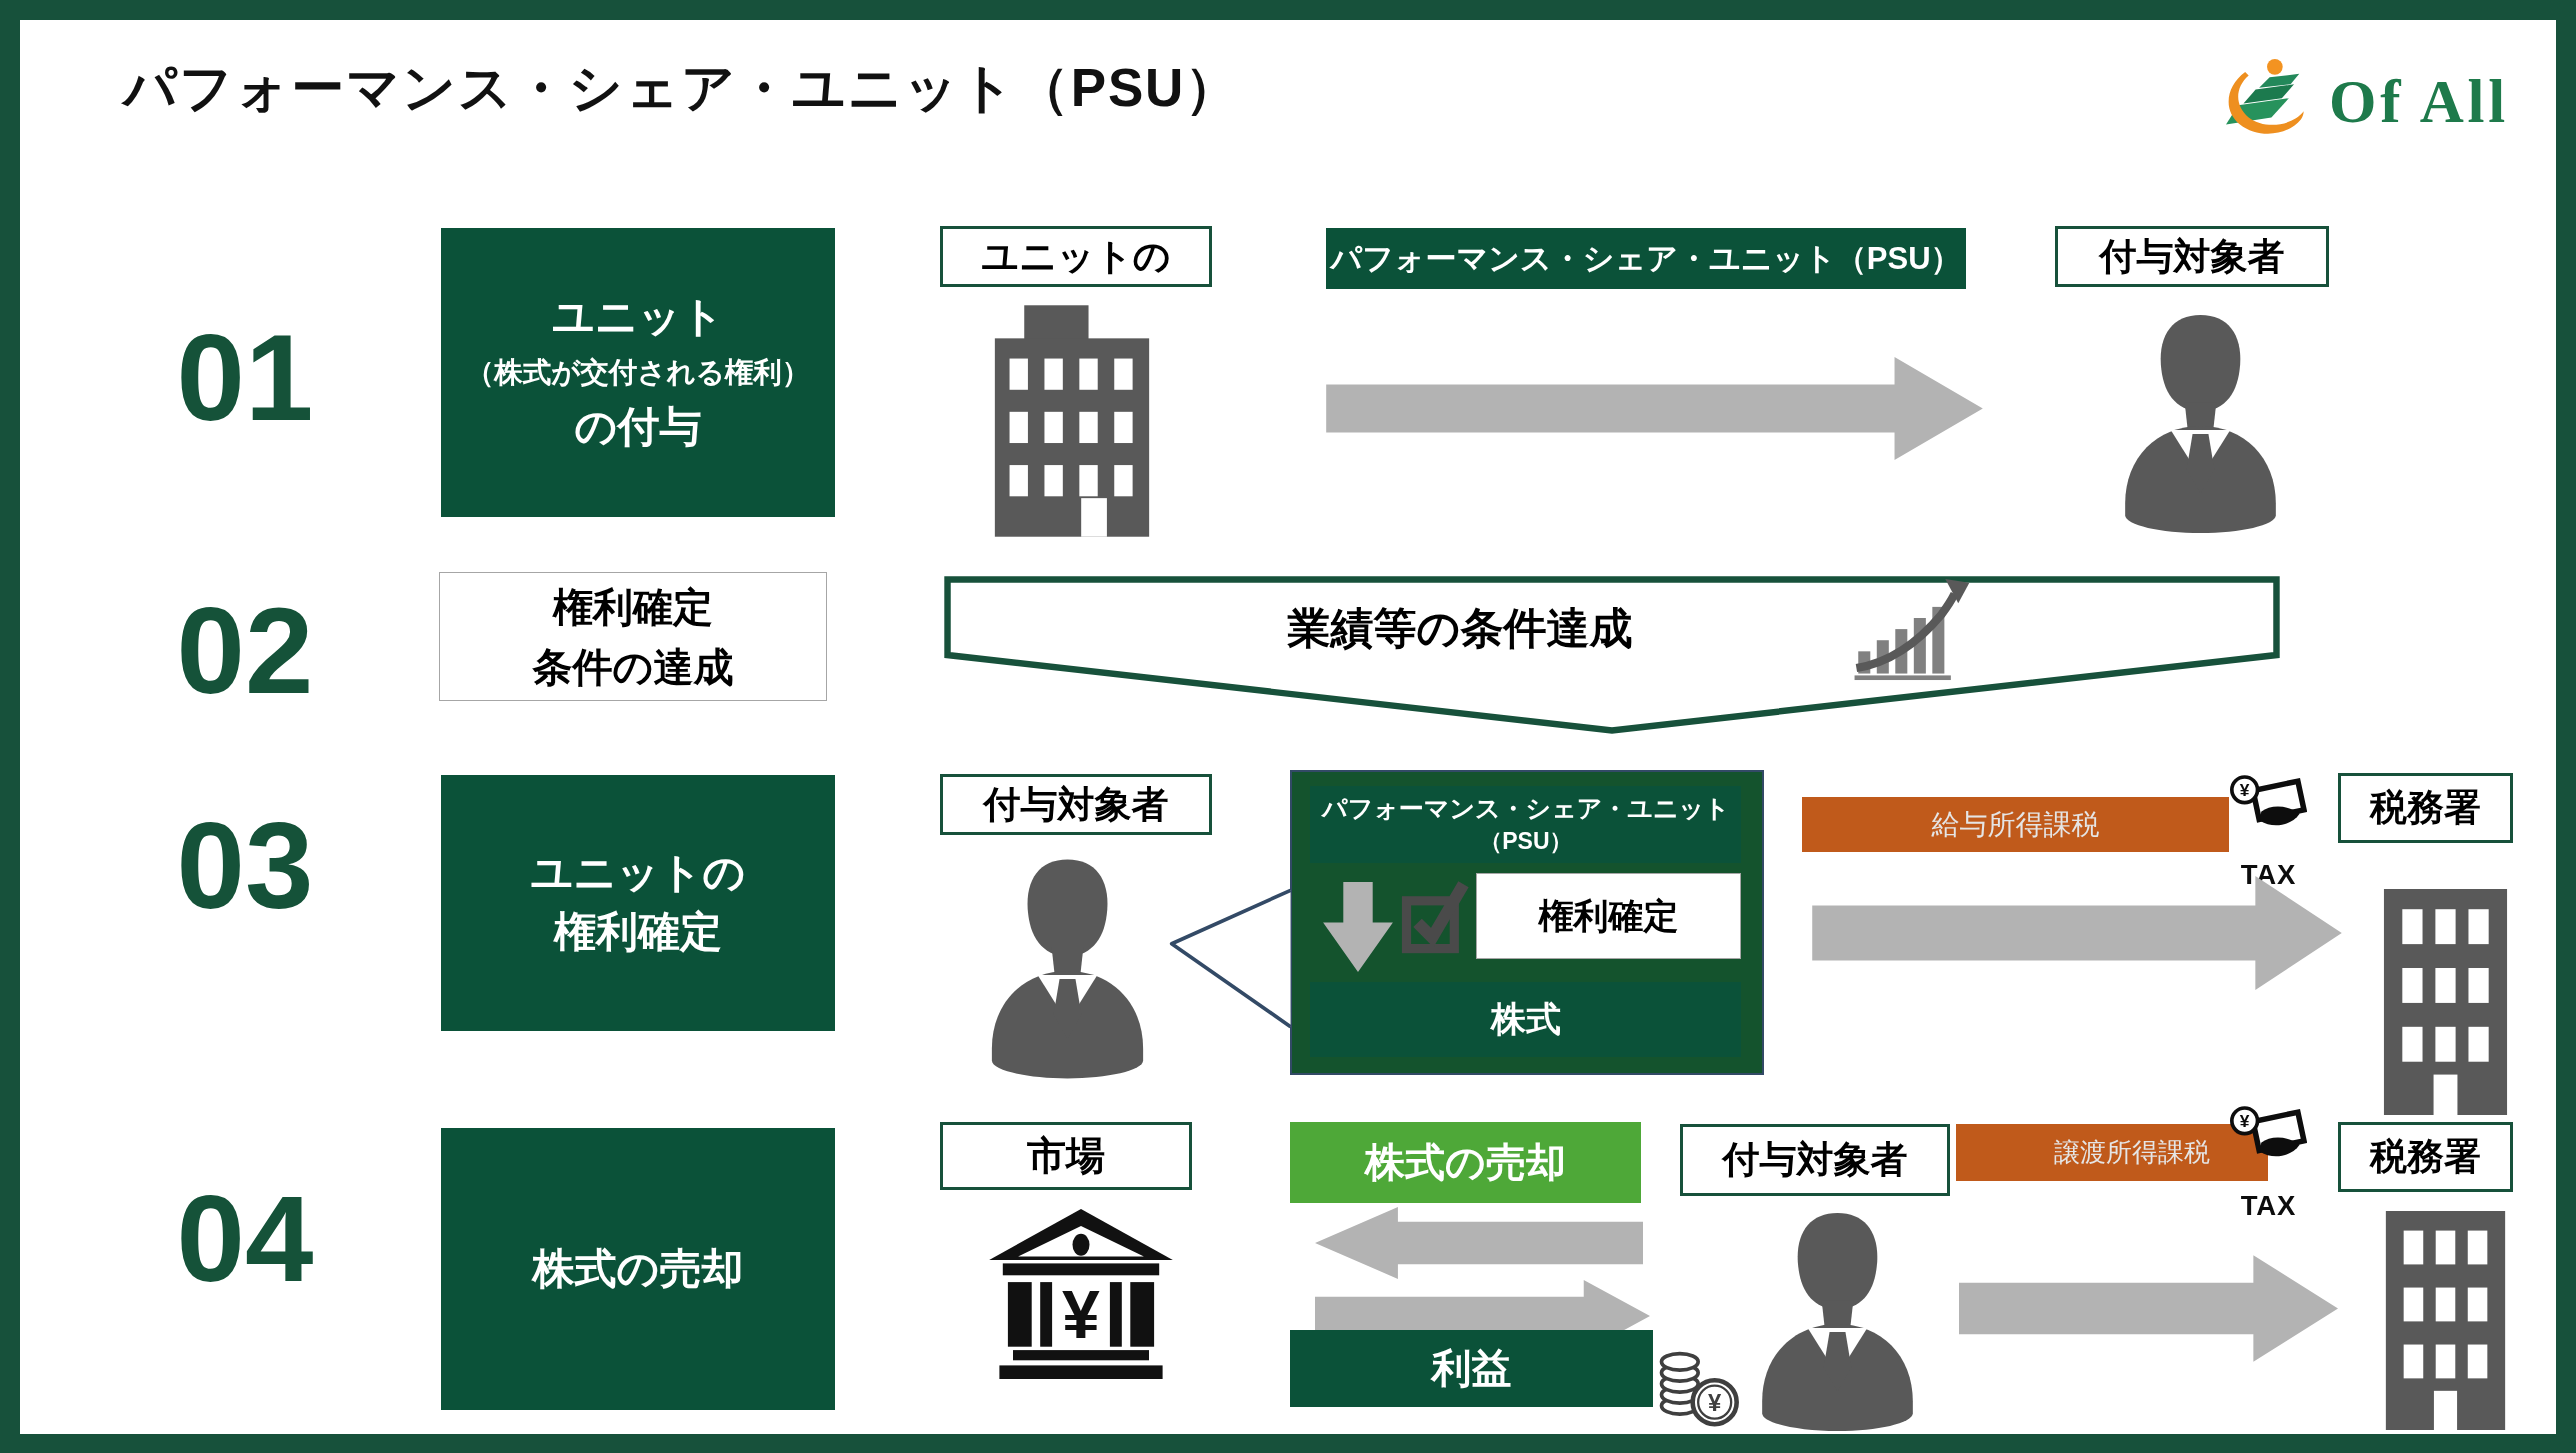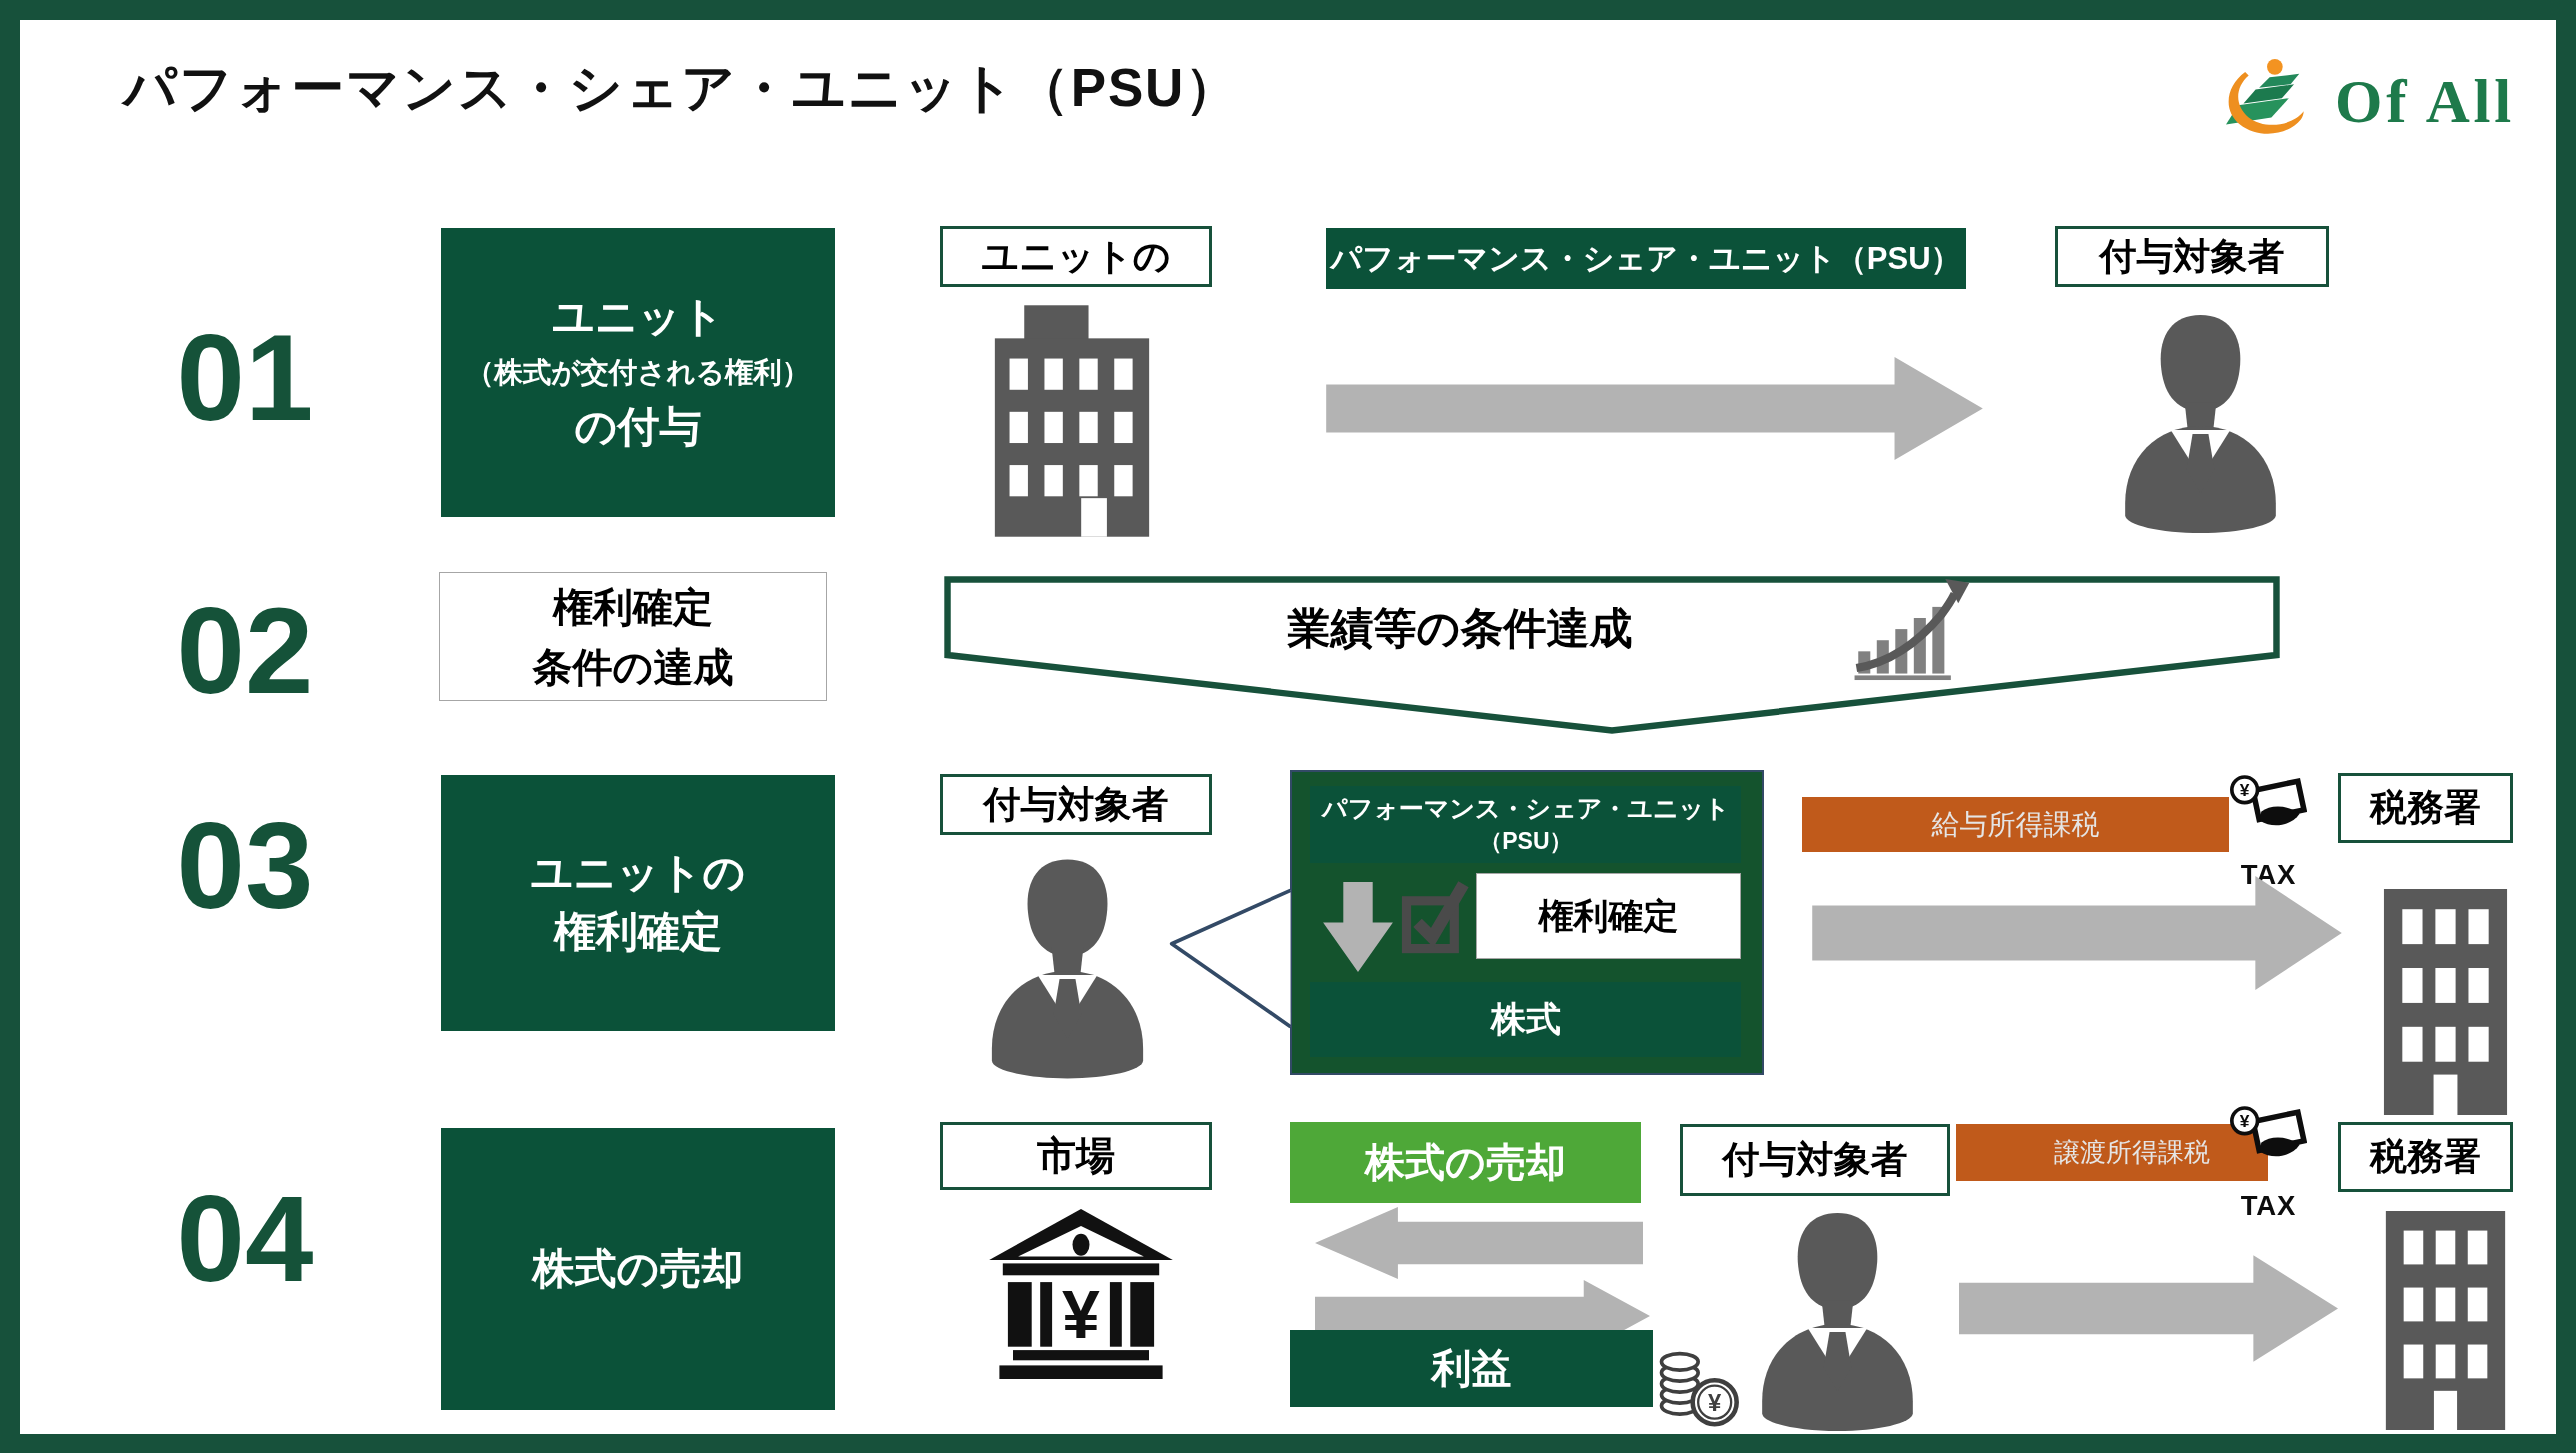--- a/index.html
+++ b/index.html
@@ -4,39 +4,39 @@
 <style>
   html,body{margin:0;padding:0;background:#fff;}
   .canvas{
     position:relative;width:2576px;height:1454px;box-sizing:border-box;
     background:#fff;border:20px solid #17513b;overflow:hidden;
     font-family:"Liberation Sans","DejaVu Sans",sans-serif;
   }
   .abs{position:absolute;text-align:center;}
   
   .title{left:103px;top:33px;font-size:53px;font-weight:900;color:#111;letter-spacing:1.8px;white-space:nowrap;}
-  .logo{left:2199px;top:31px;width:337px;height:101px;display:flex;align-items:center;gap:20px;}
+  .logo{left:2199px;top:31px;width:337px;height:101px;display:flex;align-items:center;gap:14px;}
   .logo-text{font-family:"Liberation Serif","DejaVu Serif",serif;font-size:61px;font-weight:700;color:#1e7a4b;letter-spacing:3.7px;white-space:nowrap;}
   
   .num{left:110px;width:230px;text-align:center;font-size:123px;font-weight:800;color:#155239;line-height:1;}
   .num1{top:296px;} .num2{top:569px;} .num3{top:784px;} .num4{top:1157px;}
   
   .stepbox{left:421px;width:394px;background:#0b5239;color:#fff;display:flex;flex-direction:column;
     align-items:center;justify-content:center;text-align:center;font-weight:700;line-height:1.4;margin-top:8px;}
   .stepbox1{top:200px;height:289px;} .stepbox3{top:747px;height:256px;} .stepbox4{top:1100px;height:282px;}
   .step-l1,.step-l3{font-size:42px;} .step-l2{font-size:28.5px;margin:5.5px 0;}
   .step-l46{font-size:42px;}
   
   .label-box{background:#fff;border:3.7px solid #17513b;display:flex;align-items:center;justify-content:center;
     font-weight:800;color:#000;box-sizing:border-box;white-space:nowrap;}
   .lb-issuer{left:920px;top:206px;width:272px;height:61px;font-size:37px;}
   .lb-grantee1{left:2035px;top:206px;width:274px;height:61px;font-size:37px;}
   .lb-grantee3{left:920px;top:754px;width:272px;height:61px;font-size:37px;}
   .lb-taxoffice3{left:2318px;top:753px;width:175px;height:70px;font-size:37px;}
-  .lb-market{left:920px;top:1102px;width:272px;height:68px;font-size:39px;}
+  .lb-market{left:920px;top:1102px;width:252px;height:68px;font-size:39px;}
   .lb-grantee4{left:1660px;top:1104px;width:270px;height:72px;font-size:37px;}
   .lb-taxoffice4{left:2318px;top:1102px;width:175px;height:70px;font-size:37px;}
   
   .cond-label-box{left:419px;top:552px;width:388px;height:129px;background:#fff;border:1.8px solid #a6a6a6;
     display:flex;flex-direction:column;align-items:center;justify-content:center;font-weight:800;color:#000;
     font-size:40px;line-height:1.5;box-sizing:border-box;}
   .funnel-svg{left:922px;top:554px;}
   .cond-text{left:1141px;top:578px;width:598px;height:61px;display:flex;align-items:center;justify-content:center;
     font-size:43px;font-weight:800;color:#000;white-space:nowrap;}
   .chart-svg{left:1829px;top:556px;}

